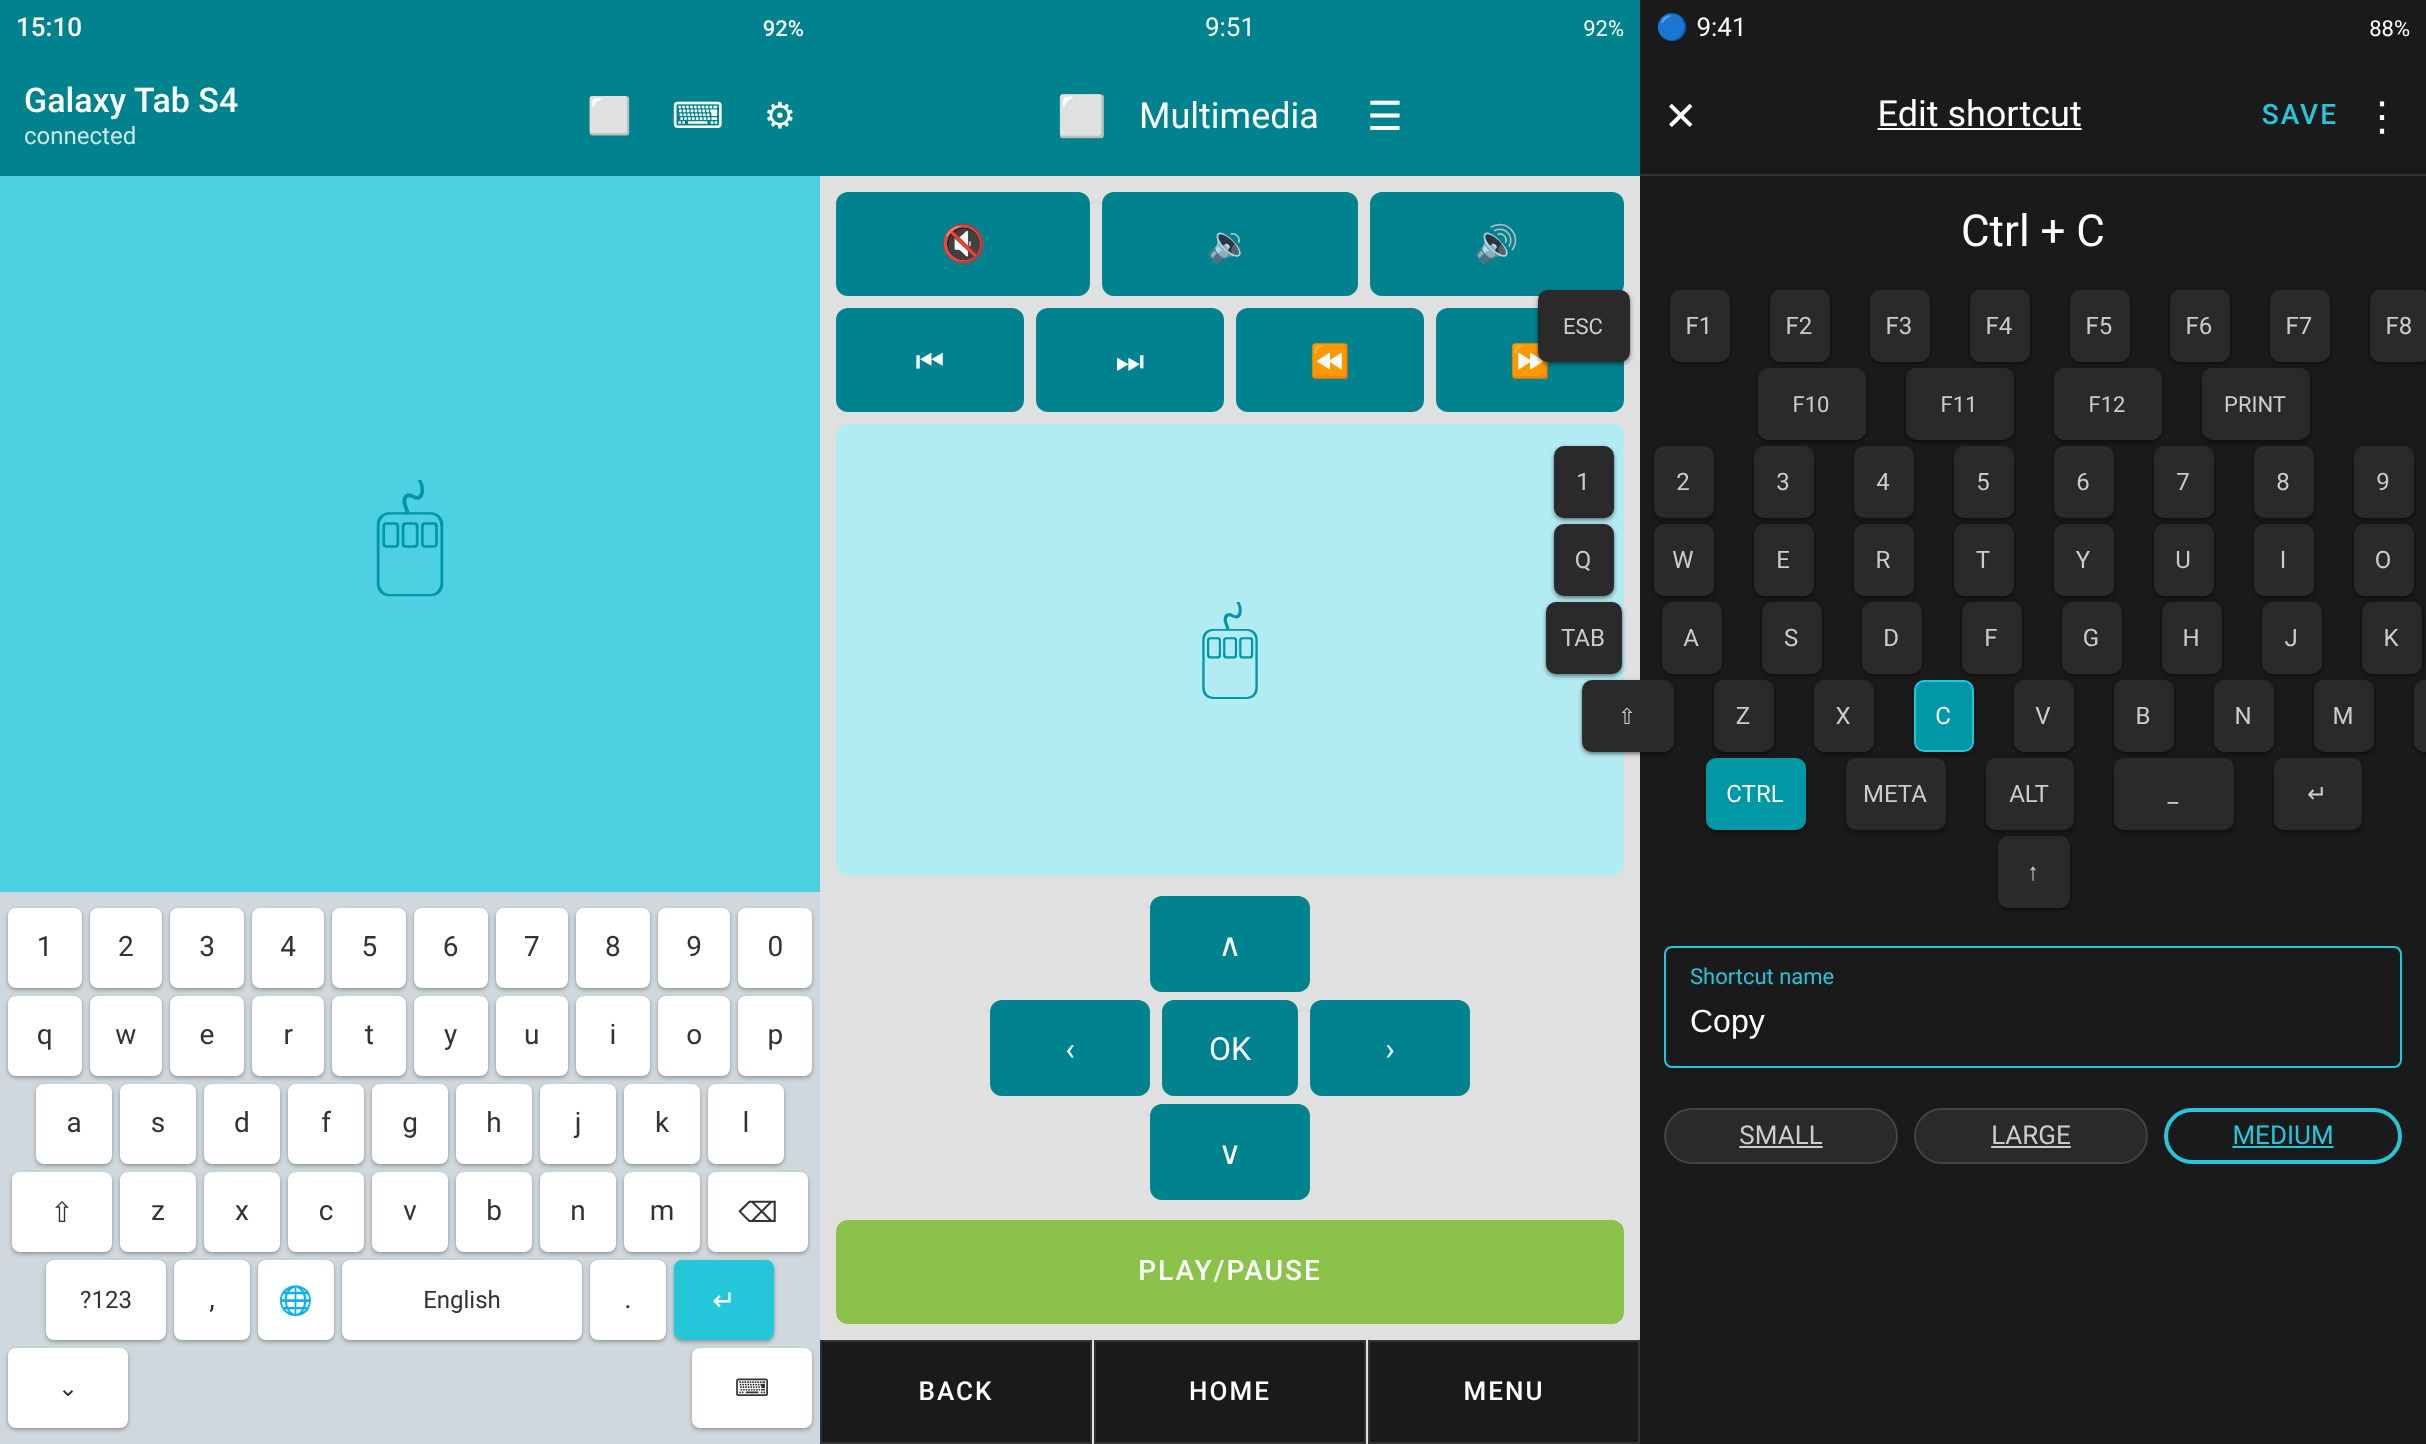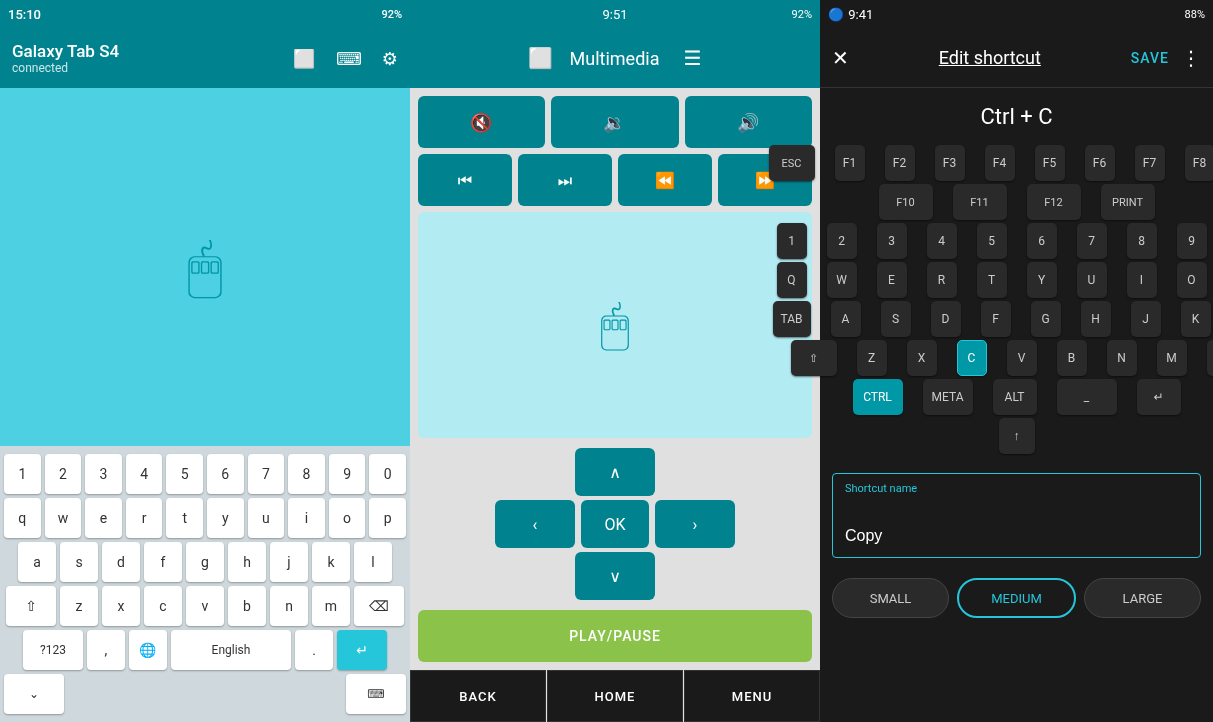--- a/index.html
+++ b/index.html
@@ -157,31 +157,31 @@
     .sk-key.tab-key { background: #2a2a2a; color: #ccc; max-width: 44px; min-width: 38px; font-size: 12px; }
     .sk-key.wide2 { max-width: 54px; min-width: 46px; font-size: 11px; }
     .sk-key.del2 { max-width: 44px; min-width: 36px; }
     .sk-key.print-key { max-width: 54px; min-width: 46px; font-size: 11px; }
     .sk-key.space-key { flex: 2; max-width: 60px; }
     .sk-key.enter2 { max-width: 44px; min-width: 36px; }
 
     .shortcut-name-section { padding: 12px 12px 8px; }
     .shortcut-name-input {
       width: 100%; background: transparent; border: none; border-bottom: 2px solid #26c6da;
-      color: white; font-size: 16px; padding: 4px 0; outline: none; margin-top: 24px;
+      color: white; font-size: 16px; padding: 4px 0; outline: none;
     }
     .name-input-wrapper {
       border: 1.5px solid #26c6da; border-radius: 4px; padding: 8px 12px;
     }
 
     .size-row { display: flex; gap: 8px; justify-content: center; padding: 12px 12px; }
     .size-btn {
-      flex: 1; height: 40px; background: #2a2a2a; border-radius: 20px;
-      display: flex; align-items: center; justify-content: center; cursor: pointer;
-      color: #ccc; font-size: 13px; border: 1px solid #444;
+      flex: 1; height: 28px; background: #2a2a2a; border-radius: 20px;
+      display: flex; align-items: center; justify-content: center; cursor: pointer;
+      color: #ccc; font-size: 13px; border: 1px solid #444; text-decoration: underline;
     }
     .size-btn.active { background: transparent; border: 2px solid #26c6da; color: #26c6da; }
   </style>
 </head>
 <body>
 
 <div class="status-bar-left">
   <span>15:10</span>
   <span style="margin-left:auto;font-size:11px;">92%</span>
 </div>
@@ -437,18 +437,18 @@
 
     <div class="shortcut-name-section">
       <div class="name-input-wrapper">
         <div style="color:#26c6da;font-size:11px;margin-bottom:4px;">Shortcut name</div>
         <input class="shortcut-name-input" type="text" value="Copy" style="width: 100%; background: transparent; border: none; color: white; font-size: 16px; outline: none;">
       </div>
     </div>
 
     <div class="size-row">
       <div class="size-btn">SMALL</div>
+      <div class="size-btn">LARGE</div>
       <div class="size-btn active">MEDIUM</div>
-      <div class="size-btn">LARGE</div>
     </div>
   </div>
 
 </div>
 
 </body></html>

